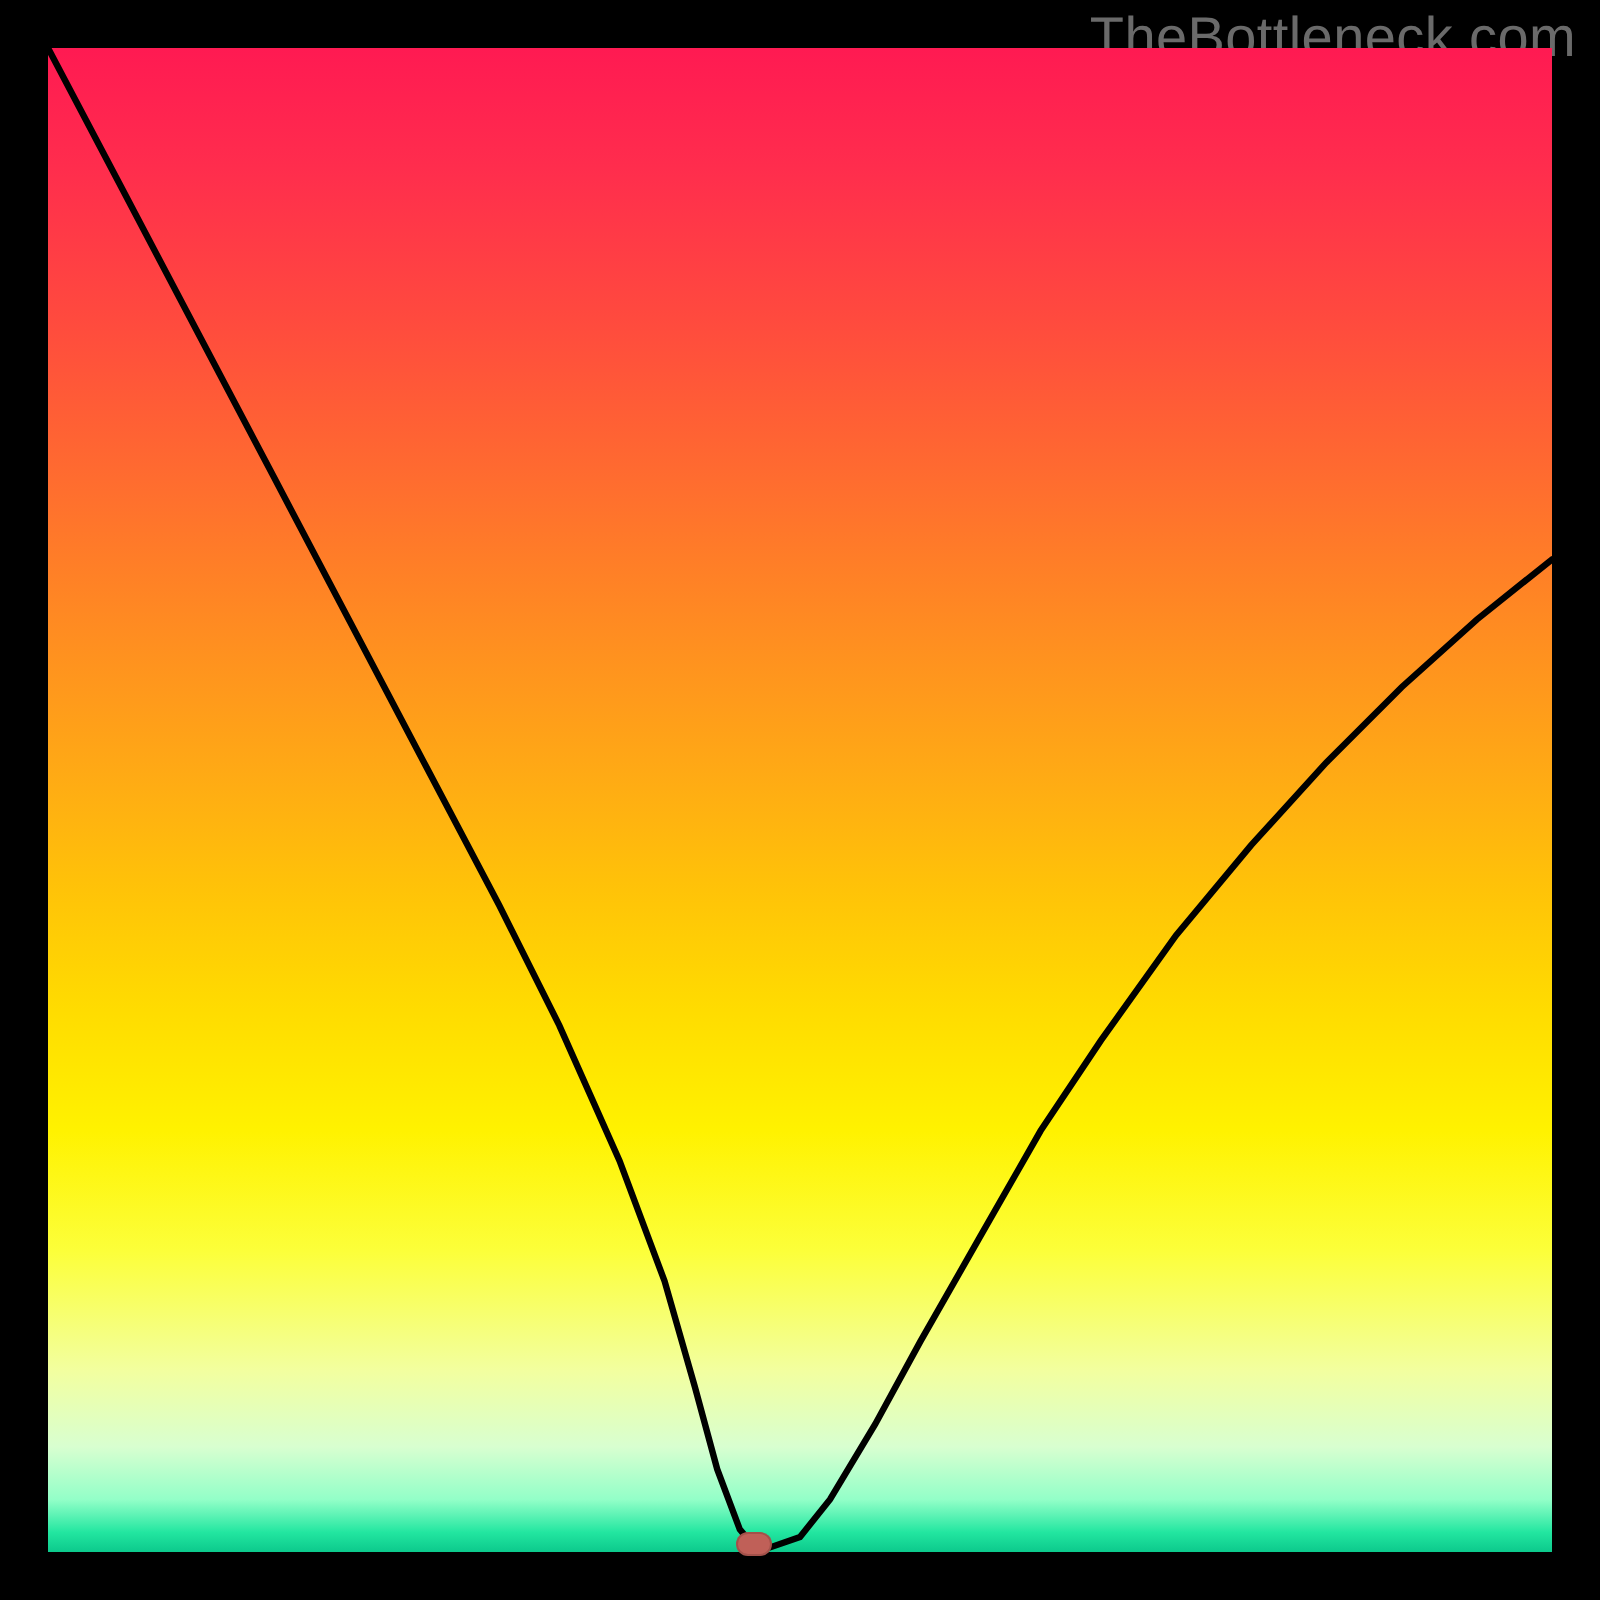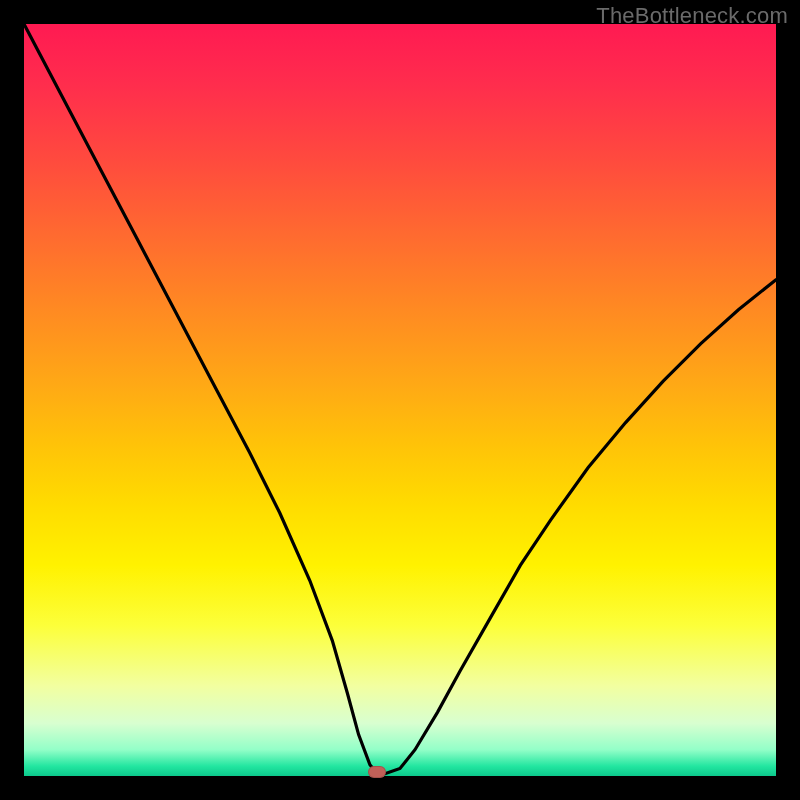--- a/index.html
+++ b/index.html
@@ -17,21 +17,21 @@
           #fff200 72%,
           #fcff3a 80%,
           #f2ffa0 88%,
           #d8ffd0 93%,
           #93ffc8 96.5%,
           #22e6a0 98.7%,
           #0cc98c 100%);}
   svg.curve{position:absolute;left:0;top:0;width:752px;height:752px;overflow:visible}
   .marker{position:absolute;width:18px;height:12px;border-radius:6px;background:#c06058;
           box-shadow:0 0 0 1px rgba(0,0,0,.15) inset}
-  .wm{position:absolute;top:3px;right:12px;color:#6a6a6a;font-size:22px;letter-spacing:.2px}
+  .wm{position:absolute;top:3px;right:12px;color:#6a6a6a;font-size:28px;letter-spacing:.2px}
 </style>
 </head>
 <body>
 
 <div class="frame">
   <div class="wm">TheBottleneck.com</div>
   <div class="plot">
     <svg class="curve" viewBox="0 0 752 752">
       <path id="curvePath" fill="none" stroke="#000" stroke-width="3.2" stroke-linecap="round" d="M0.0 0.0 L37.6 71.4 L75.2 142.9 L112.8 214.3 L150.4 285.8 L188.0 357.2 L225.6 428.6 L255.7 488.8 L285.8 556.5 L308.3 616.6 L323.4 669.3 L334.6 710.6 L345.9 740.7 L353.4 749.7 L361.0 749.7 L376.0 744.5 L391.0 725.7 L413.6 688.1 L436.2 646.7 L466.2 594.1 L496.3 541.4 L526.4 496.3 L564.0 443.7 L601.6 398.6 L639.2 357.2 L676.8 319.6 L714.4 285.8 L752.0 255.7"></path>
     </svg>

